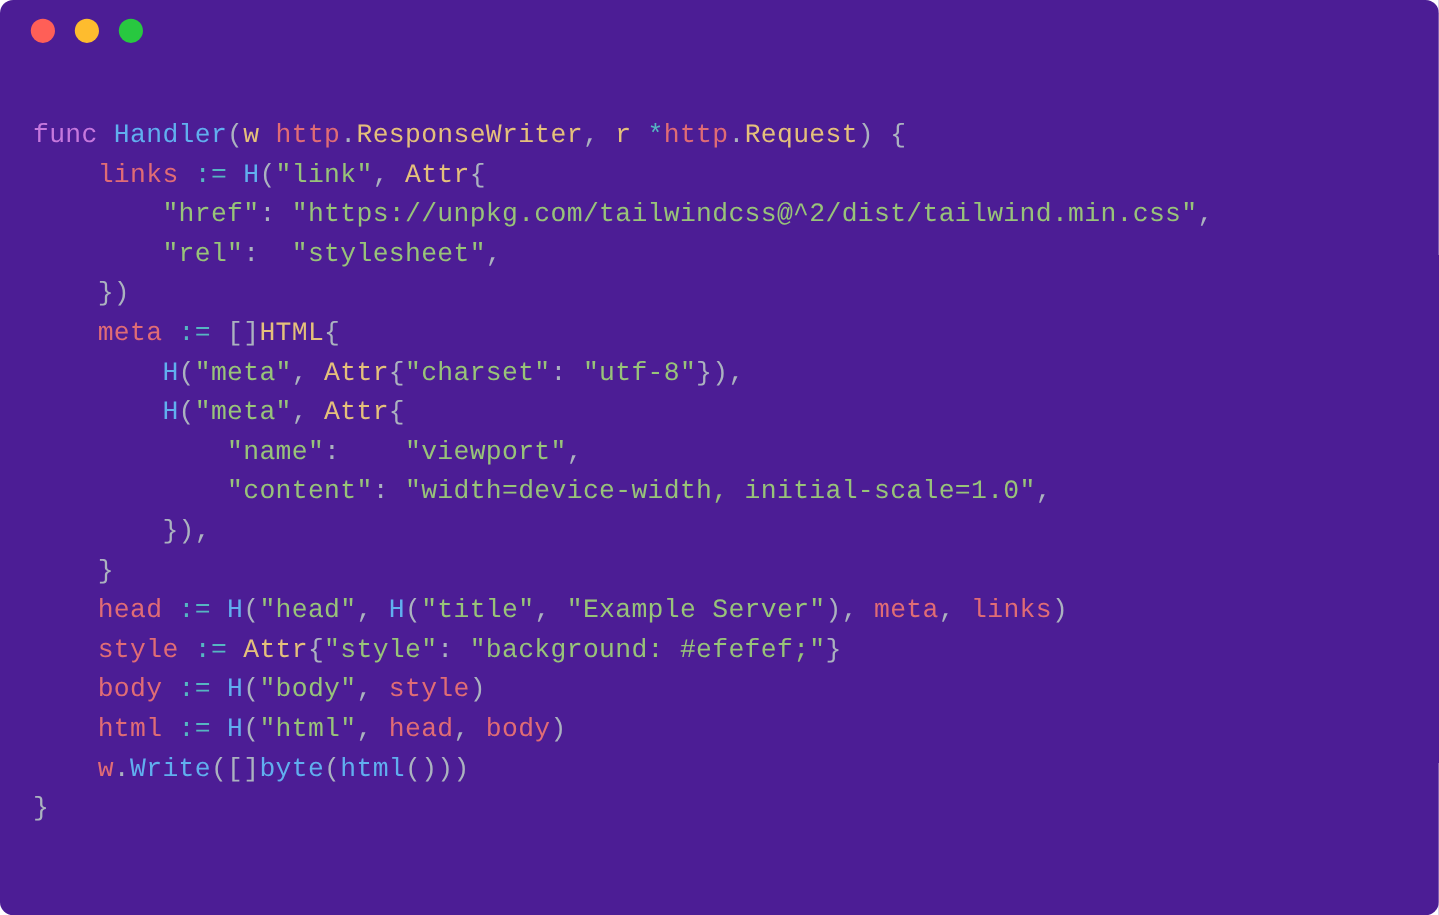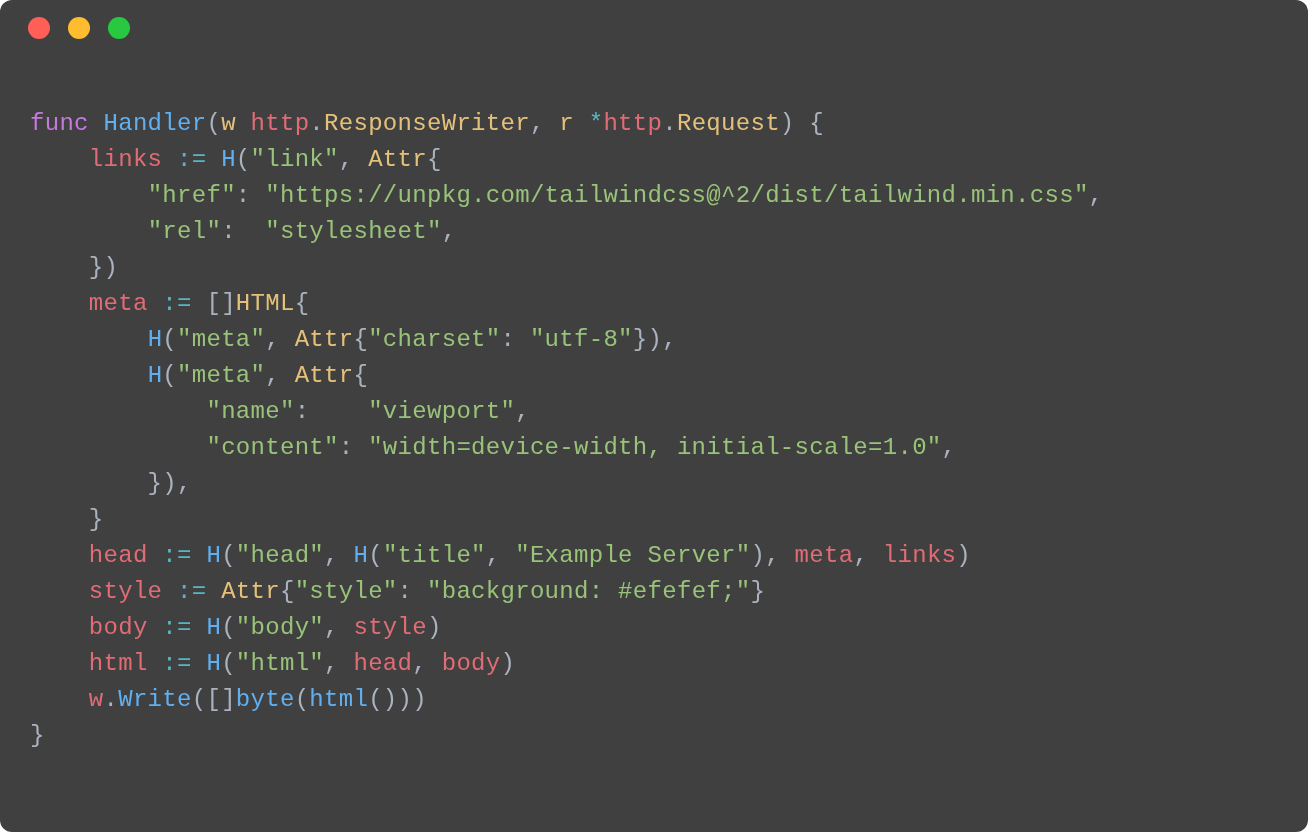--- a/index.html
+++ b/index.html
@@ -11,21 +11,21 @@
       background: #ffffff;
       font-family: -apple-system, BlinkMacSystemFont, "Segoe UI", Roboto, sans-serif;
       padding: 0;
       display: flex;
       align-items: flex-start;
       justify-content: center;
     }
     .window {
       width: 1308px;
       height: 832px;
-      background: #404040;
+      background: #4c1d95;
       border-radius: 12px;
       overflow: hidden;
       position: relative;
     }
     .titlebar {
       height: 56px;
       display: flex;
       align-items: center;
       padding-left: 28px;
       gap: 18px;

